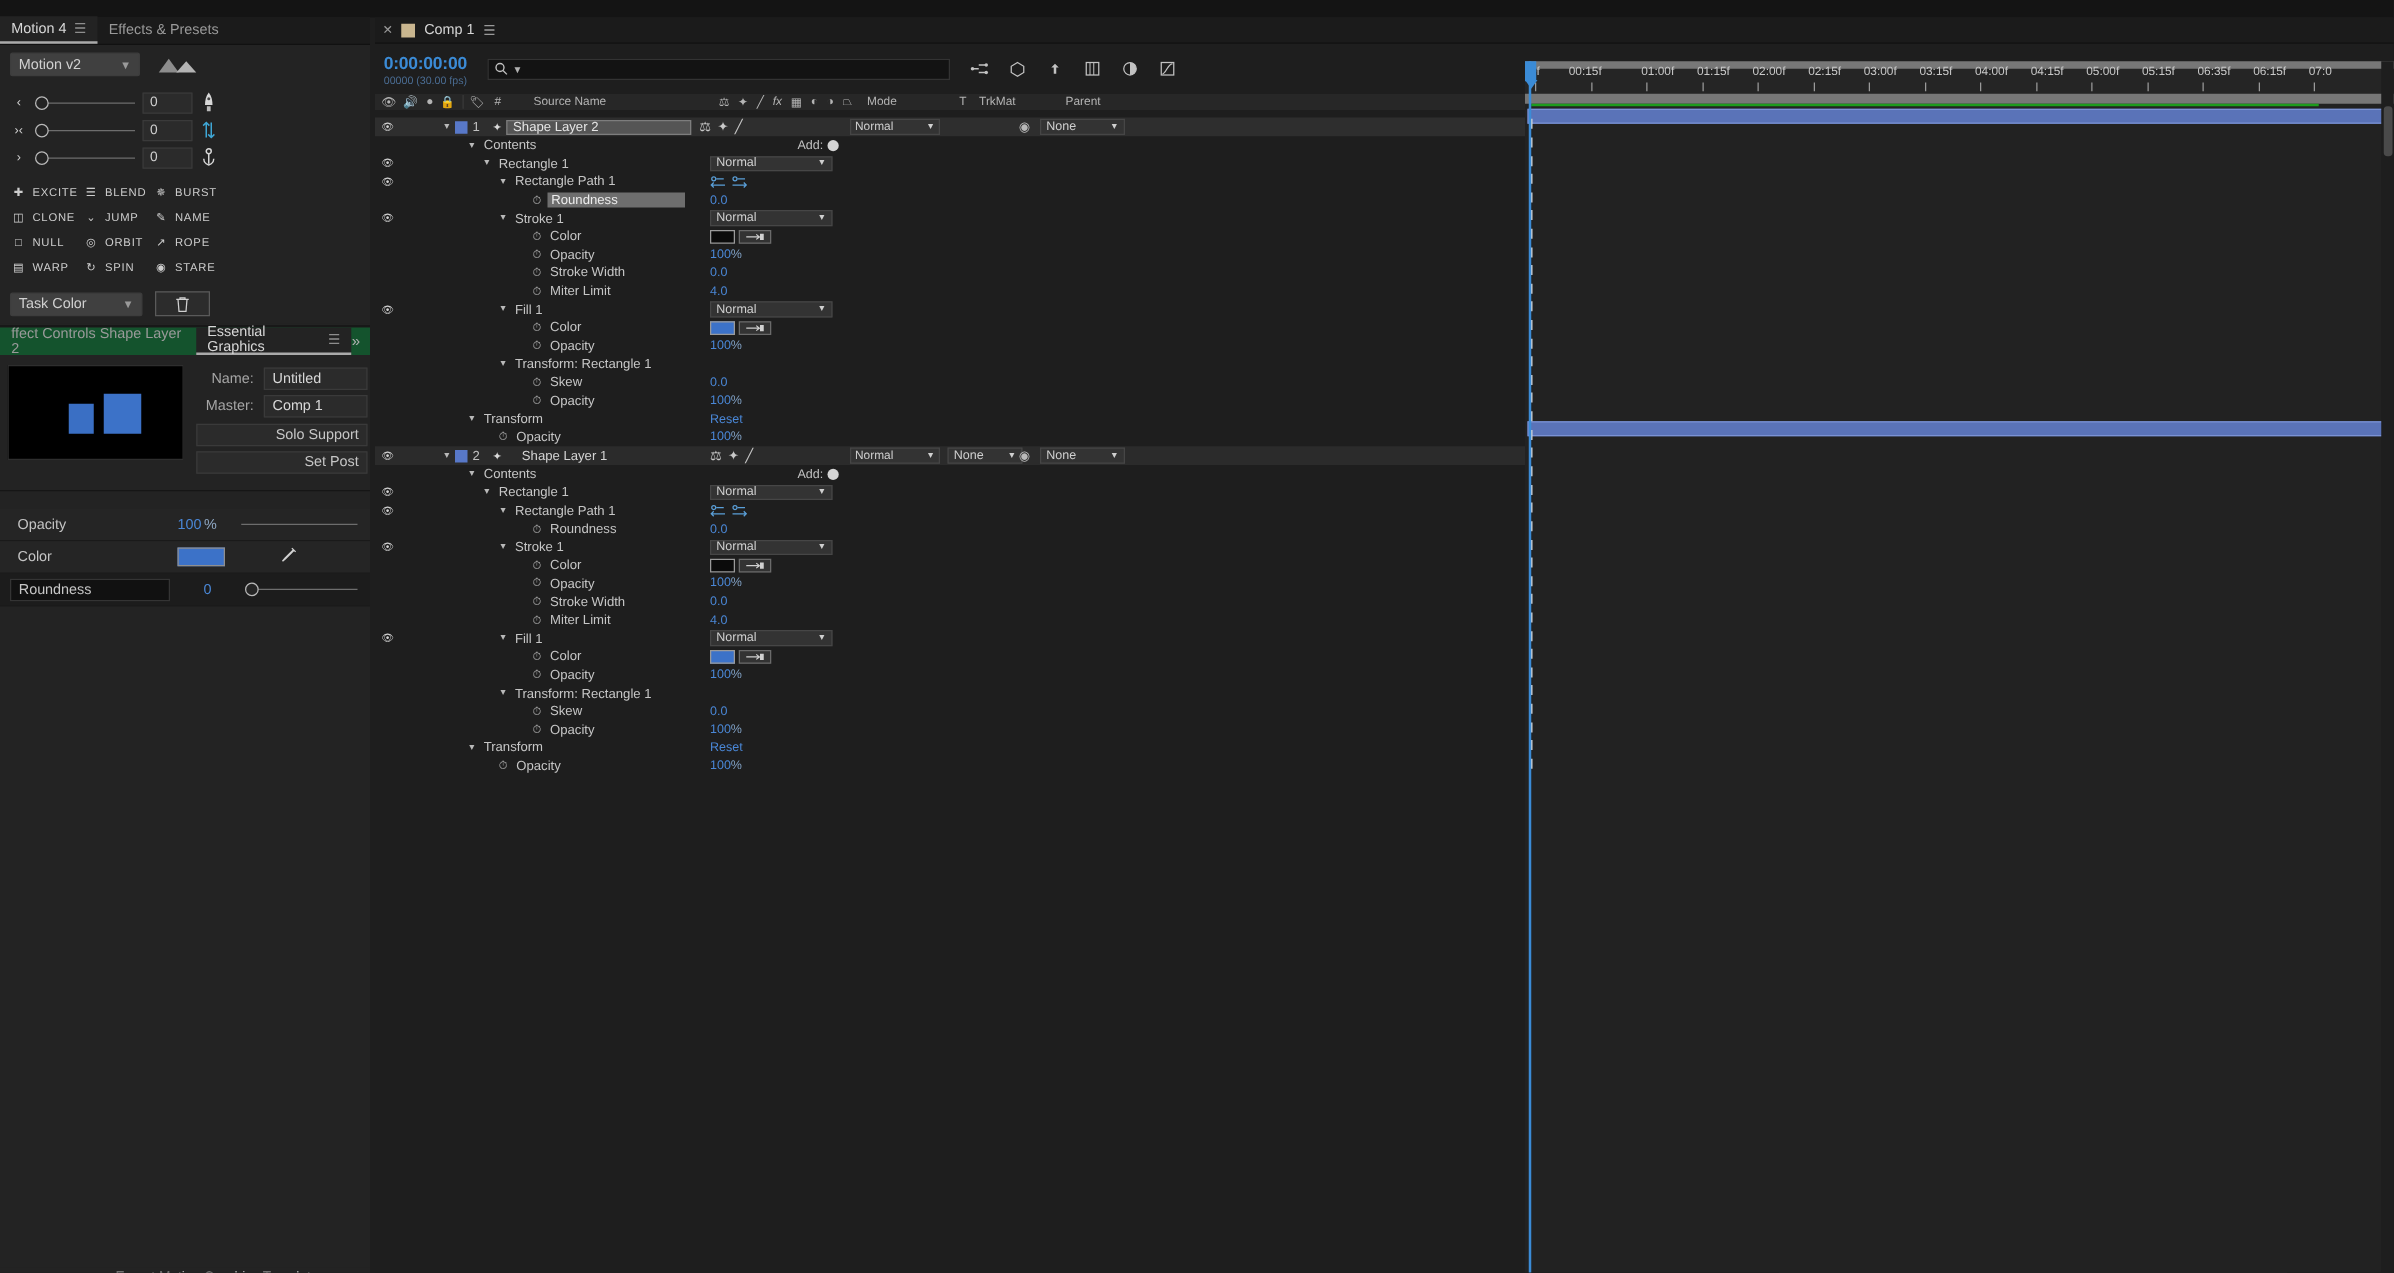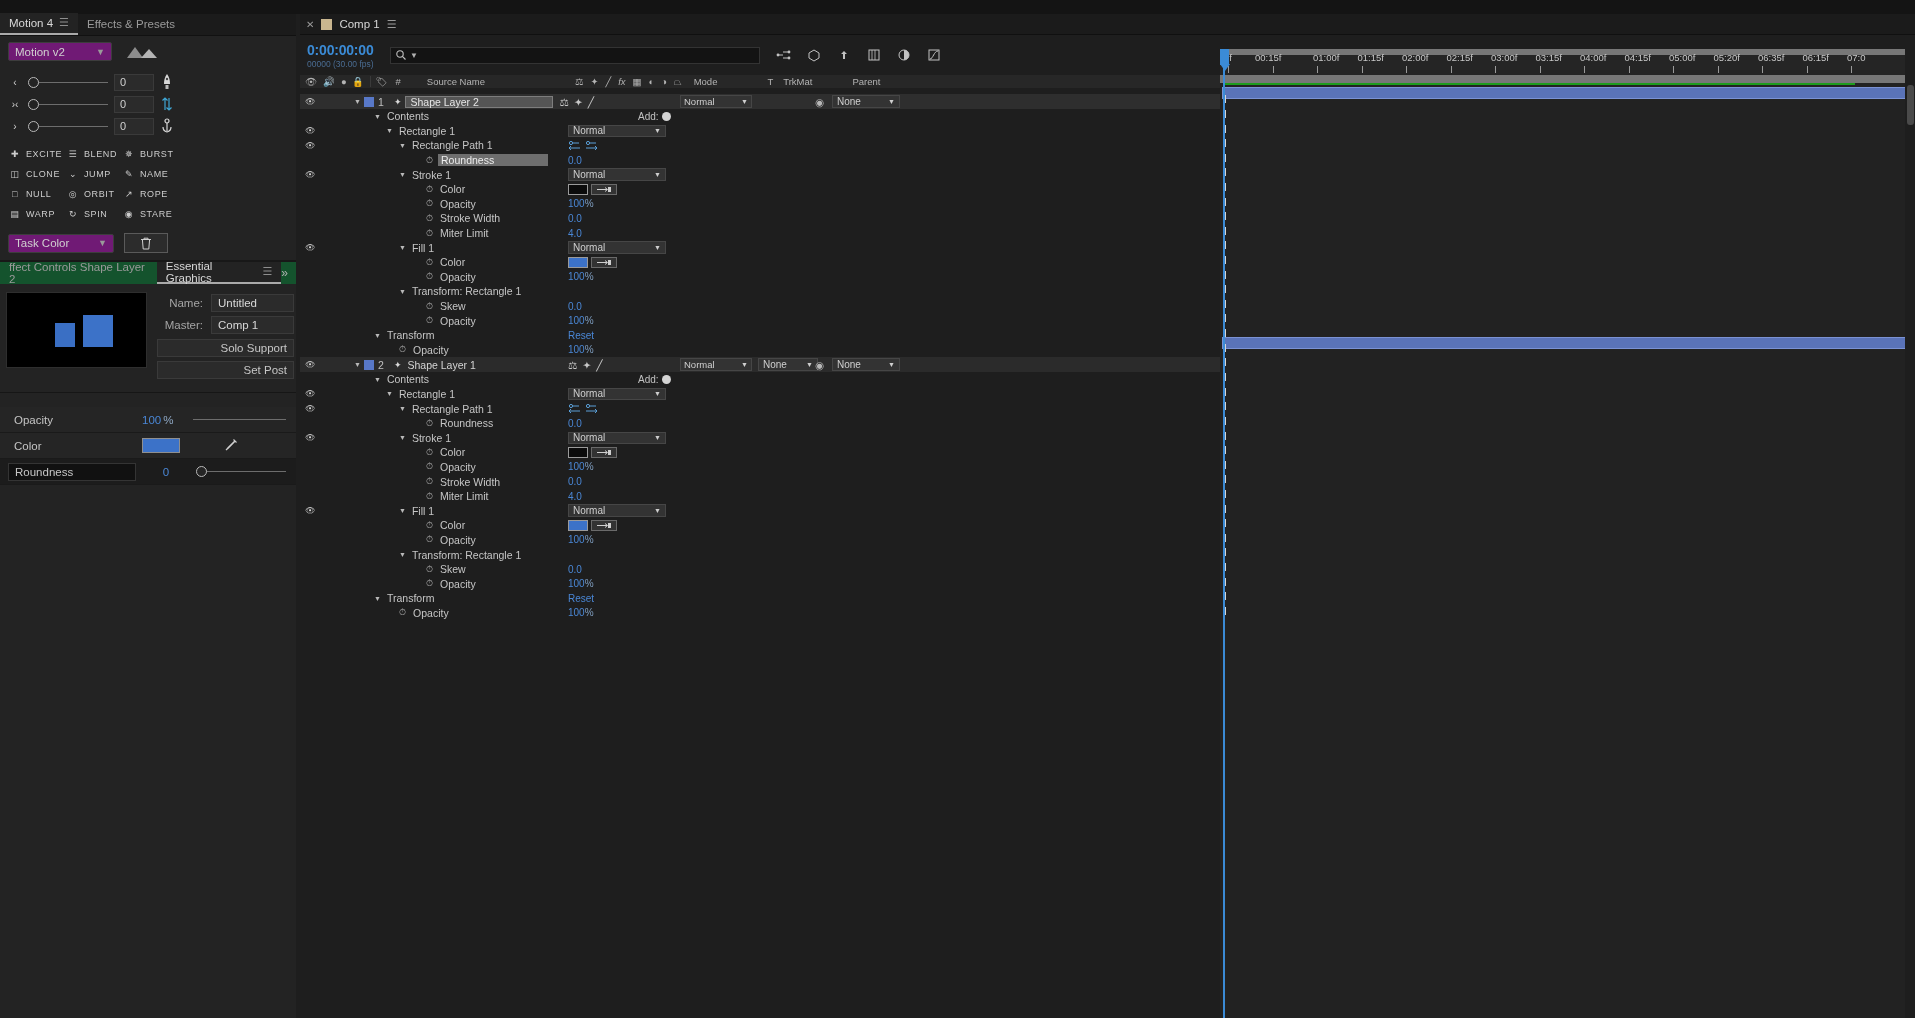--- a/index.html
+++ b/index.html
@@ -18,21 +18,21 @@
   .left-col { position:absolute; left:0; top:14px; width:296px; height:1004px; background:#232323; }
 
   .panel-tabs { height:22px; background:#1b1b1b; display:flex; align-items:flex-end; border-bottom:1px solid #111; }
   .ptab { padding:3px 9px 4px 9px; font-size:11.5px; color:#9a9a9a; display:flex; align-items:center; gap:6px; height:22px; }
   .ptab.active { color:#d8d8d8; border-bottom:2px solid #aaaaaa; background:#232323; }
   .ptab .burger { font-size:11px; color:#8e8e8e; }
 
   .motion-body { padding:6px 8px 6px 8px; background:#232323; }
   .row-sel { display:flex; align-items:center; gap:12px; }
   .select {
-    background:#701a75; border:1px solid #3d3d3d; height:19px; border-radius:2px;
+    background:#404040; border:1px solid #3d3d3d; height:19px; border-radius:2px;
     display:flex; align-items:center; padding:0 6px; color:#d0d0d0; font-size:11.5px;
     position:relative; justify-content:space-between;
   }
   .select .chev { color:#9a9a9a; font-size:9px; margin-left:8px; }
   #motion-version { width:104px; }
 
   .mountain { width:38px; height:16px; }
 
   .sliders { margin-top:10px; }
   .slider-row { display:flex; align-items:center; height:22px; gap:6px; }
@@ -630,21 +630,21 @@
       <span style="margin-left:7px">Opacity</span>
       <span class="val" style="position:absolute;left:268px"><span>100</span><span class="unit">%</span></span>
     </div>
 
     <div class="row layer" style="height:15px">
       <span class="eye">👁</span>
       <span class="tri" style="margin-left:54px">▼</span>
       <span class="layer-swatch" style="margin-left:3px"></span>
       <span class="layer-num">2</span>
       <span class="star" style="margin-left:6px">✦</span>
-      <span class="layer-name-plain" style="margin-left:6px">Shape Layer 1</span>
+      <span class="layer-name-plain" style="margin-left:16px">Shape Layer 1</span>
       <span style="position:absolute;left:268px;display:flex;gap:5px;color:#c8c8c8">
         <span>⚖</span>
         <span>✦</span>
         <span>╱</span>
       </span>
       <span class="mode-sel">
         <span>Normal</span>
           <span style="font-size:7px">▼</span>
       </span>
       <span class="sel-sm" style="position:absolute;left:458px;width:60px">
@@ -815,21 +815,21 @@
           <div class="tick-lbl" style="left: 271px;">03:00f</div>
           <div class="tick" style="left: 275px;"></div>
           <div class="tick-lbl" style="left: 315.5px;">03:15f</div>
           <div class="tick" style="left: 319.5px;"></div>
           <div class="tick-lbl" style="left: 360px;">04:00f</div>
           <div class="tick" style="left: 364px;"></div>
           <div class="tick-lbl" style="left: 404.5px;">04:15f</div>
           <div class="tick" style="left: 408.5px;"></div>
           <div class="tick-lbl" style="left: 449px;">05:00f</div>
           <div class="tick" style="left: 453px;"></div>
-          <div class="tick-lbl" style="left: 493.5px;">05:20f</div>
+          <div class="tick-lbl" style="left: 493.5px;">05:15f</div>
           <div class="tick" style="left: 497.5px;"></div>
           <div class="tick-lbl" style="left: 538px;">06:35f</div>
           <div class="tick" style="left: 542px;"></div>
           <div class="tick-lbl" style="left: 582.5px;">06:15f</div>
           <div class="tick" style="left: 586.5px;"></div>
           <div class="tick-lbl" style="left: 627px;">07:0</div>
           <div class="tick" style="left: 631px;"></div>
         </div>
     </div>
     <div class="grey-band2"></div>

